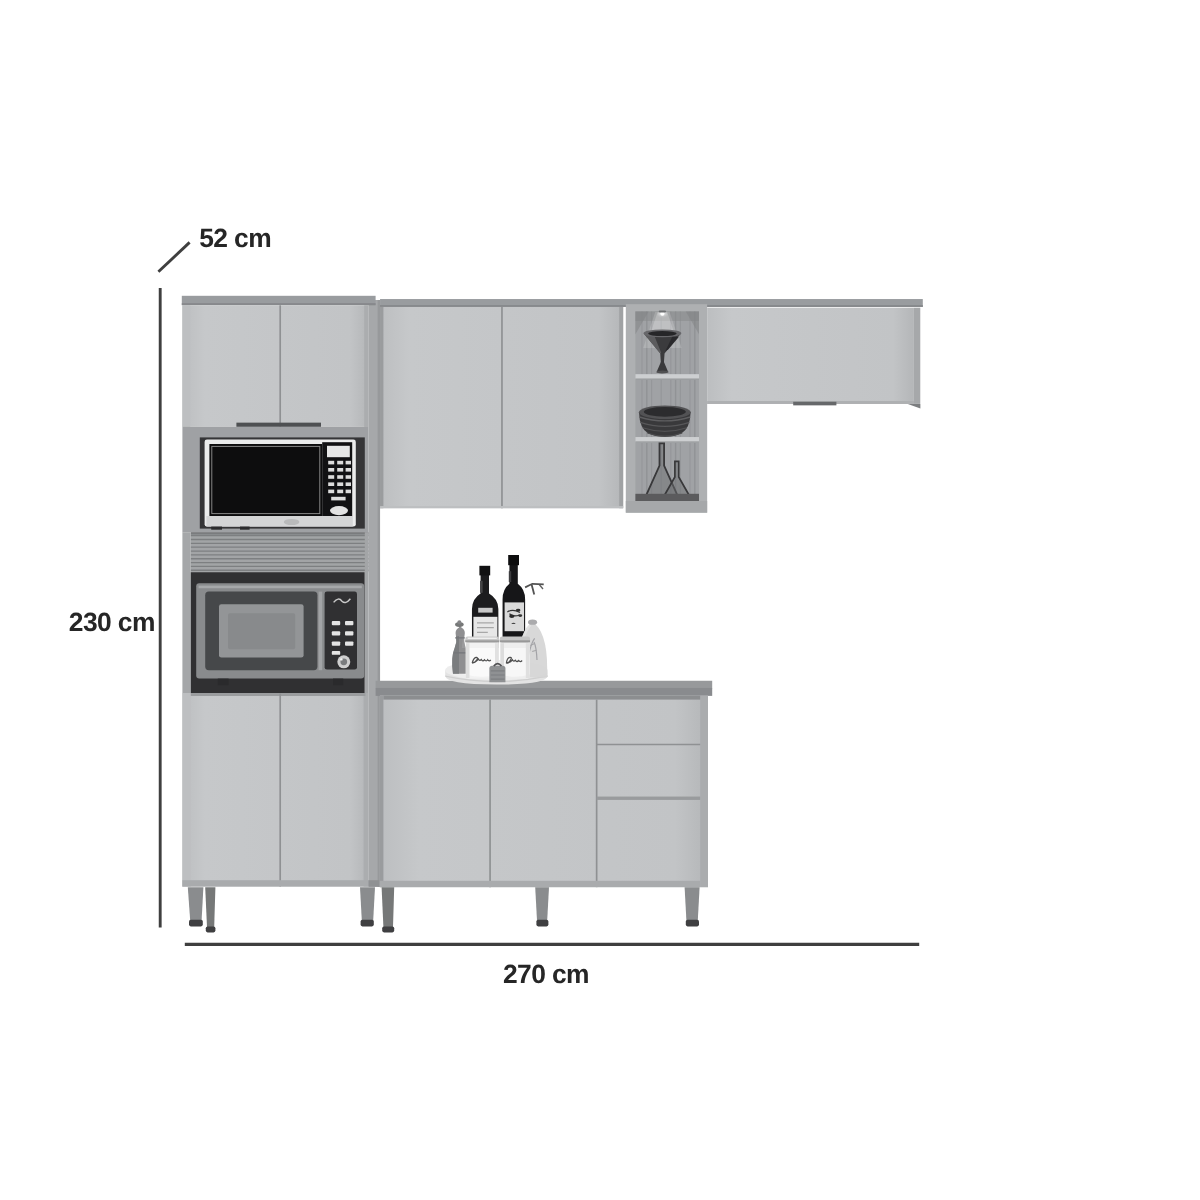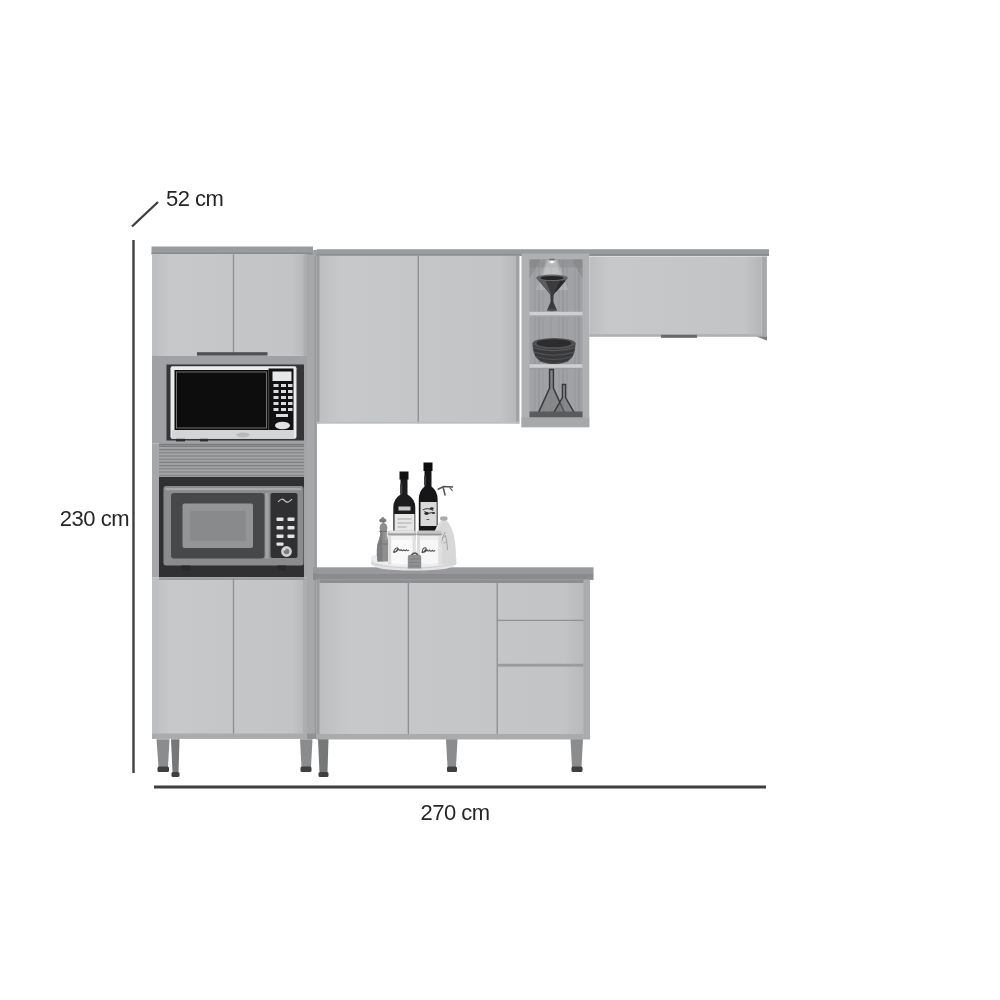--- a/index.html
+++ b/index.html
@@ -1,16 +1,16 @@
 <!DOCTYPE html>
 <html><head>
 <meta charset="utf-8">
 <style>
   html,body{margin:0;padding:0;background:#ffffff;}
-  .stage{position:relative;width:812px;height:1000px;background:#ffffff;overflow:hidden;}
+  .stage{position:relative;width:812px;height:1000px;background:#ffffff;overflow:hidden;font-weight:bold;}
   svg{position:absolute;left:0;top:0;}
   text{font-family:"Liberation Sans", sans-serif;}
 </style>
 </head>
 <body>
 <div class="stage">
 <svg width="1000" height="1000" viewBox="0 0 1000 1000">
   <defs>
     <linearGradient id="doorG" x1="0" y1="0" x2="1" y2="0">
       <stop offset="0" stop-color="#bcbec0"></stop>

